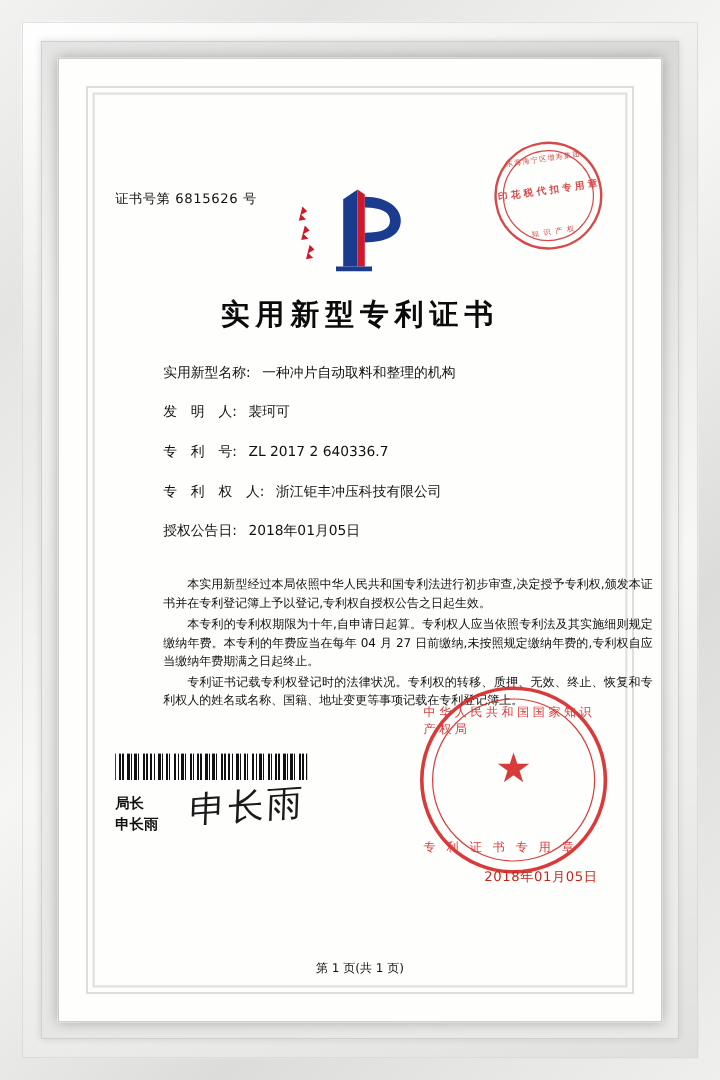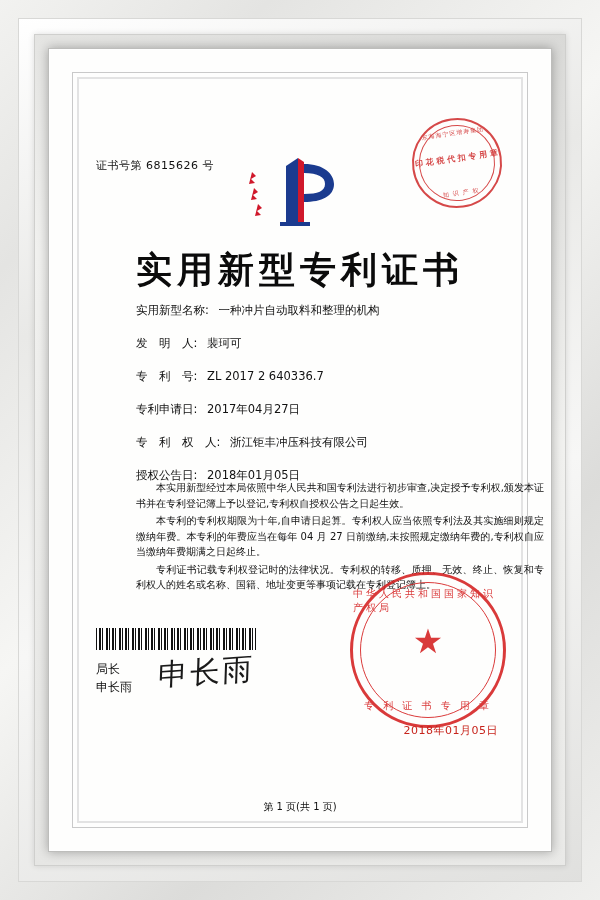--- a/index.html
+++ b/index.html
@@ -126,21 +126,21 @@
     margin: 0 auto;
   }
 
   
   .cert-title {
     position: absolute;
     left: 0; right: 0;
     top: 196px;
     text-align: center;
     font-family: "DejaVu Serif", "Liberation Serif", serif;
-    font-size: 36px;
+    font-size: 24px;
     font-weight: bold;
     letter-spacing: 5px;
     color: #0b0b0b;
   }
 
   
   .fields {
     position: absolute;
     left: 46px;
     top: 252px;
@@ -196,20 +196,21 @@
   }
 
   
   .director {
     position: absolute;
     left: 46px;
     top: 610px;
     font-size: 12px;
     line-height: 18px;
     color: #111;
+    font-weight: bold;
   }
   .signature {
     position: absolute;
     left: 108px;
     top: 602px;
     font-family: "DejaVu Serif", "Liberation Serif", serif;
     font-size: 30px;
     color: #1a1a1a;
     transform: rotate(-4deg) skewX(-6deg);
     letter-spacing: 2px;
@@ -234,21 +235,21 @@
   }
   .national-seal .seal-arc-top {
     position: absolute;
     top: 12px; left: 0; right: 0;
     font-size: 10px;
     letter-spacing: 3px;
   }
   .national-seal .seal-arc-bottom {
     position: absolute;
     bottom: 12px; left: 0; right: 0;
-    text-align: center;
+    text-align: left;
     font-size: 10px;
     letter-spacing: 3px;
   }
   .star {
     position: absolute;
     left: 50%; top: 50%;
     width: 38px; height: 38px;
     margin-left: -19px; margin-top: -26px;
     color: #d52020;
     font-size: 34px;
@@ -318,24 +319,20 @@
       </div>
       <div class="field-row">
         <span class="field-label">发　明　人:</span>
         <span class="field-value">裴珂可</span>
       </div>
       <div class="field-row">
         <span class="field-label">专　利　号:</span>
         <span class="field-value">ZL 2017 2 640336.7</span>
       </div>
       <div class="field-row">
-        <span class="field-label">专利申请日:</span>
-        <span class="field-value">2017年04月27日</span>
-      </div>
-      <div class="field-row">
         <span class="field-label">专　利　权　人:</span>
         <span class="field-value">浙江钜丰冲压科技有限公司</span>
       </div>
       <div class="field-row">
         <span class="field-label">授权公告日:</span>
         <span class="field-value">2018年01月05日</span>
       </div>
     </div>
 
     <div class="body-text">

